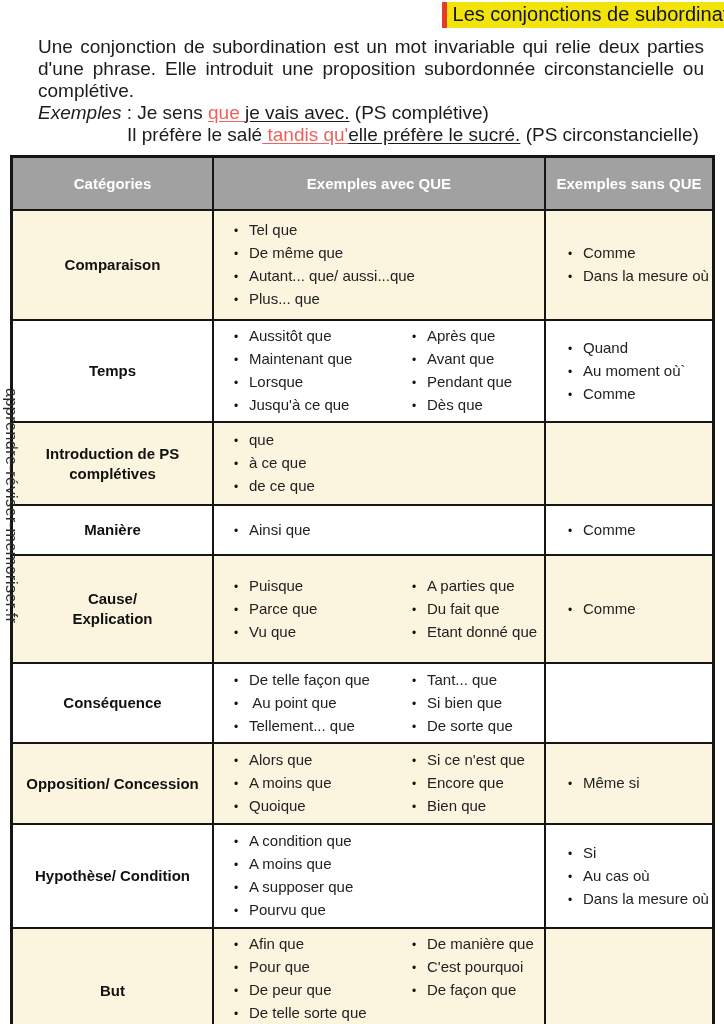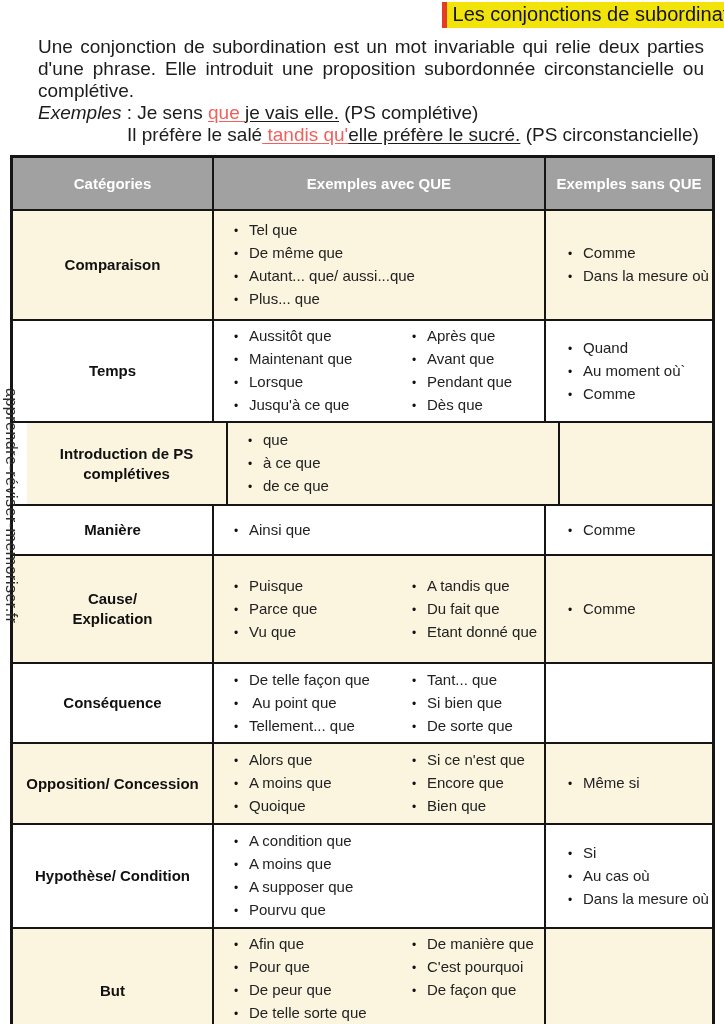--- a/index.html
+++ b/index.html
@@ -54,42 +54,42 @@
   .cols.one{grid-template-columns:1fr;}
   .cell-sans{
     display:flex;flex-direction:column;justify-content:center;
     padding:4px 2px 4px 22px;
   }
   .li{display:flex;align-items:baseline;font-size:15px;line-height:20px;padding:1px 0;white-space:pre;}
   .blt{width:15px;flex:0 0 15px;font-size:12px;color:#111;}
   
   .table .trow:nth-child(2){min-height:110px;}
   .table .trow:nth-child(3){min-height:101px;}
-  .table .trow:nth-child(4){min-height:83px;padding-left:14px;}
+  .table .trow:nth-child(4){min-height:83px;}
   .table .trow:nth-child(5){min-height:50px;}
   .table .trow:nth-child(6){min-height:108px;}
   .table .trow:nth-child(7){min-height:80px;}
   .table .trow:nth-child(8){min-height:81px;}
   .table .trow:nth-child(9){min-height:104px;}
   .table .trow:nth-child(10){min-height:116px;}
   .watermark{
     position:absolute;left:2px;top:388px;z-index:10;
     writing-mode:vertical-rl;font-size:16px;letter-spacing:0.5px;color:#2b2b2b;
   }
 </style>
 </head>
 <body>
 
 <div class="title-wrap">
   <span class="title-highlight">Les conjonctions de subordination</span>
 </div>
 
 <div class="intro">
   <p>Une conjonction de subordination est un mot invariable qui relie deux parties d'une phrase. Elle introduit une proposition subordonnée circonstancielle ou complétive.</p>
-  <div class="ex-line"><span class="it">Exemples</span><span> : Je sens </span><span class="red-u">que </span><span class="blk-u">je vais elle.</span><span> (PS complétive)</span></div>
+  <div class="ex-line"><span class="it">Exemples</span><span> : Je sens </span><span class="red-u">que </span><span class="blk-u">je vais avec.</span><span> (PS complétive)</span></div>
   <div class="ex-line indent"><span>Il préfère le salé</span><span class="red-u"> tandis qu'</span><span class="blk-u">elle préfère le sucré.</span><span> (PS circonstancielle)</span></div>
 </div>
 
 <div class="table">
     <div class="trow thead">
       <div>
         <span>Catégories</span>
       </div>
       <div>
         <span>Exemples avec QUE</span>
@@ -186,21 +186,21 @@
         <div>Explication</div>
       </div>
       <div class="cell-que">
         <div class="cols two">
           <div class="list">
             <div class="li"><span class="blt">•</span><span>Puisque</span></div>
             <div class="li"><span class="blt">•</span><span>Parce que</span></div>
             <div class="li"><span class="blt">•</span><span>Vu que</span></div>
           </div>
           <div class="list">
-            <div class="li"><span class="blt">•</span><span>A tandis que</span></div>
+            <div class="li"><span class="blt">•</span><span>A parties que</span></div>
             <div class="li"><span class="blt">•</span><span>Du fait que</span></div>
             <div class="li"><span class="blt">•</span><span>Etant donné que</span></div>
           </div>
         </div>
       </div>
       <div class="cell-sans">
         <div class="list">
           <div class="li"><span class="blt">•</span><span>Comme</span></div>
         </div>
       </div>

